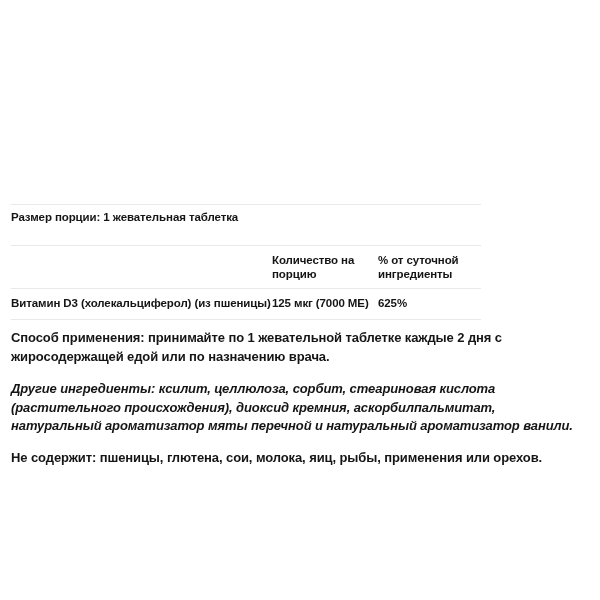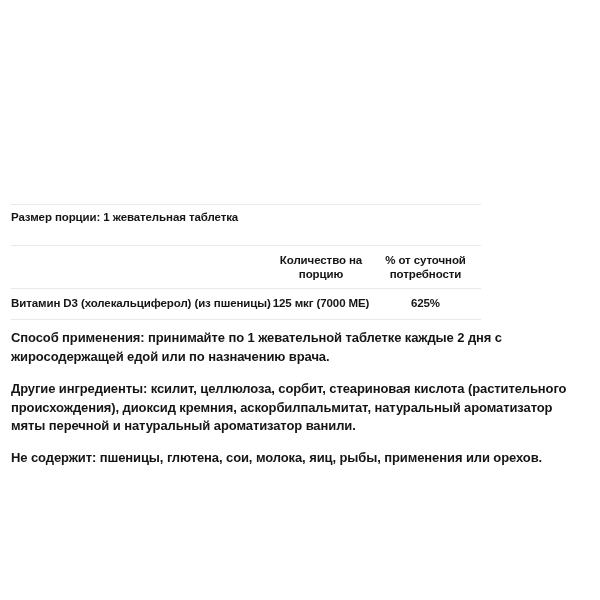--- a/index.html
+++ b/index.html
@@ -55,21 +55,21 @@
     width: 470px;
     border-collapse: collapse;
     table-layout: fixed;
   }
   .facts-table col.c-name   { width: 261px; }
   .facts-table col.c-amount { width: 106px; }
   .facts-table col.c-dv     { width: 103px; }
 
   .facts-table th,
   .facts-table td {
-    text-align: center;
+    text-align: left;
     vertical-align: top;
     font-size: 11.5px;
     font-weight: bold;
     letter-spacing: -0.1px;
     color: #151515;
     padding: 0;
   }
 
   .facts-table thead th {
     padding: 7px 8px 7px 0;
@@ -92,21 +92,21 @@
   .para {
     font-size: 13px;
     font-weight: bold;
     line-height: 1.45;
     letter-spacing: -0.1px;
     color: #151515;
     padding-right: 10px;
     margin: 0;
   }
   .para.directions { padding-top: 9px; }
-  .para.other      { padding-top: 13px; }
+  .para.other      { padding-top: 13px; font-style: italic; }
   .para.free       { padding-top: 13px; }
 
   .bottom-spacer { height: 1px; }
 </style>
 </head>
 <body>
 
 <div class="page">
 
   <div class="top-spacer"></div>
@@ -123,21 +123,21 @@
     <table class="facts-table">
       <colgroup>
         <col class="c-name">
         <col class="c-amount">
         <col class="c-dv">
       </colgroup>
       <thead>
         <tr>
           <th></th>
           <th>Количество на порцию</th>
-          <th>% от суточной потребности</th>
+          <th>% от суточной ингредиенты</th>
         </tr>
       </thead>
       <tbody>
         <tr>
           <td>Витамин D3 (холекальциферол) (из пшеницы)</td>
           <td>125 мкг (7000 МЕ)</td>
           <td>625%</td>
         </tr>
       </tbody>
     </table>

